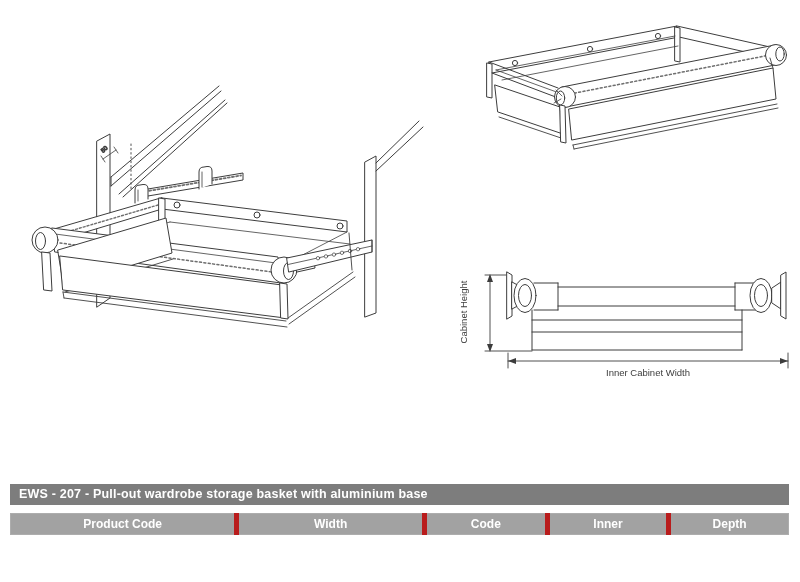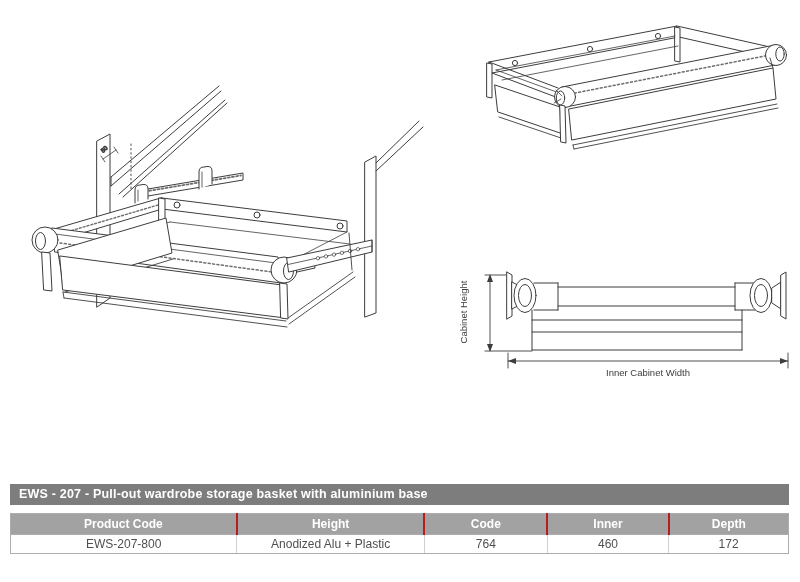--- a/index.html
+++ b/index.html
@@ -18,21 +18,21 @@
     position:absolute;left:10px;top:513px;width:779px;
     border-collapse:collapse;table-layout:fixed;
     font-size:12px;
   }
   table.spec, table.spec td, table.spec th{
     border:1px solid #adadad;
   }
   table.spec th{
     background:#a2a2a2;color:#ffffff;font-weight:bold;
     height:20px;padding:0;text-align:center;
-    border-left:1px solid #c9c9c9;border-right:2px solid #b91c1c;
+    border-left:1px solid #c9c9c9;border-right:5px solid #b91c1c;
   }
   table.spec td{
     background:#ffffff;color:#4f4f4f;height:18px;padding:0;text-align:center;
     border-left:1px solid #cfcfcf;border-right:1px solid #cfcfcf;
   }
   table.spec th:first-child, table.spec td:first-child{border-left:1px solid #adadad;}
   table.spec th:last-child,  table.spec td:last-child{border-right:1px solid #adadad;}
   svg text{font-family:"Liberation Sans", sans-serif;fill:#3c3c3c;}
 </style>
 </head>
@@ -173,30 +173,23 @@
     <colgroup>
       <col style="width:29.1%">
         <col style="width:24.1%">
         <col style="width:15.8%">
       <col style="width:15.6%">
         <col style="width:15.4%">
     </colgroup>
     <thead>
       <tr>
         <th>Product Code</th>
-        <th>Height</th>
+        <th>Width</th>
         <th>Code</th>
         <th>Inner</th>
         <th>Depth</th>
       </tr>
     </thead>
     <tbody>
-      <tr>
-        <td>EWS-207-800</td>
-        <td>Anodized Alu + Plastic</td>
-        <td>764</td>
-        <td>460</td>
-        <td>172</td>
-      </tr>
     </tbody>
   </table>
 
 </div>
 
 </body></html>

